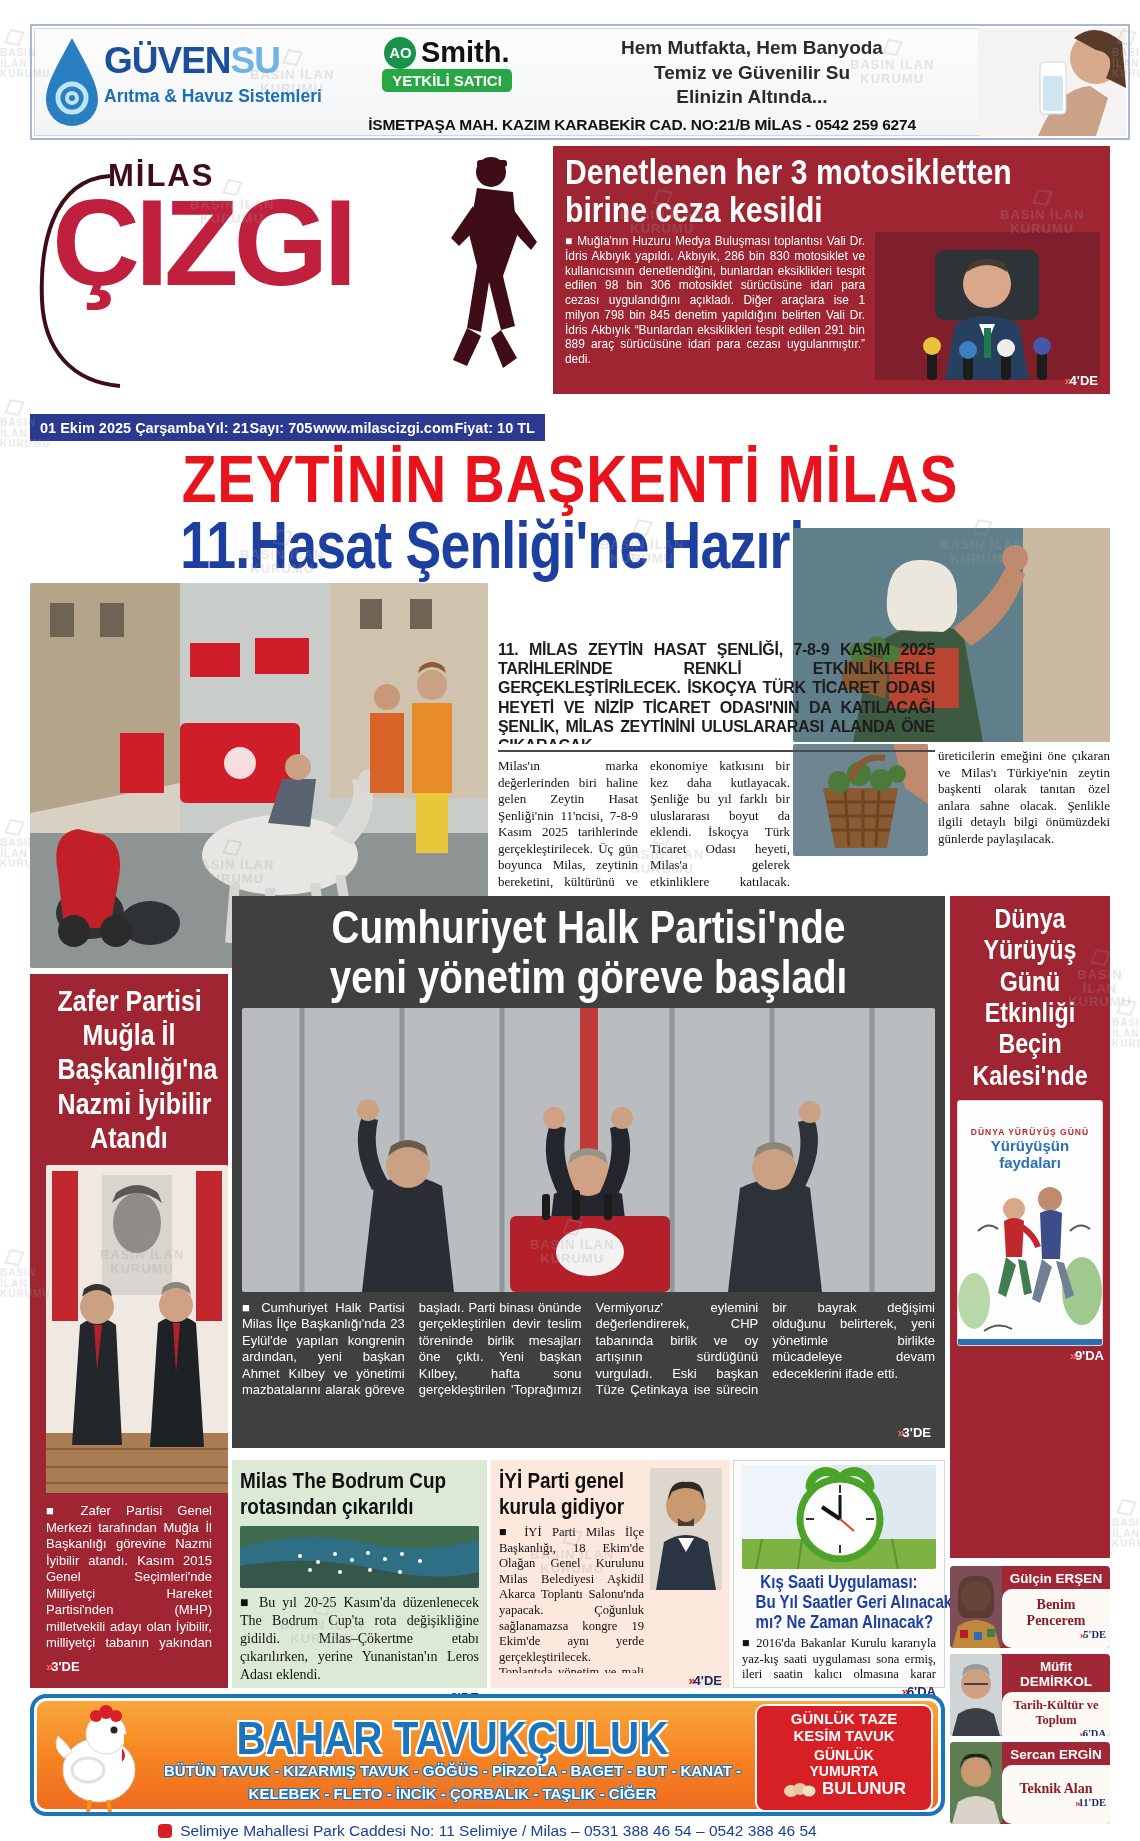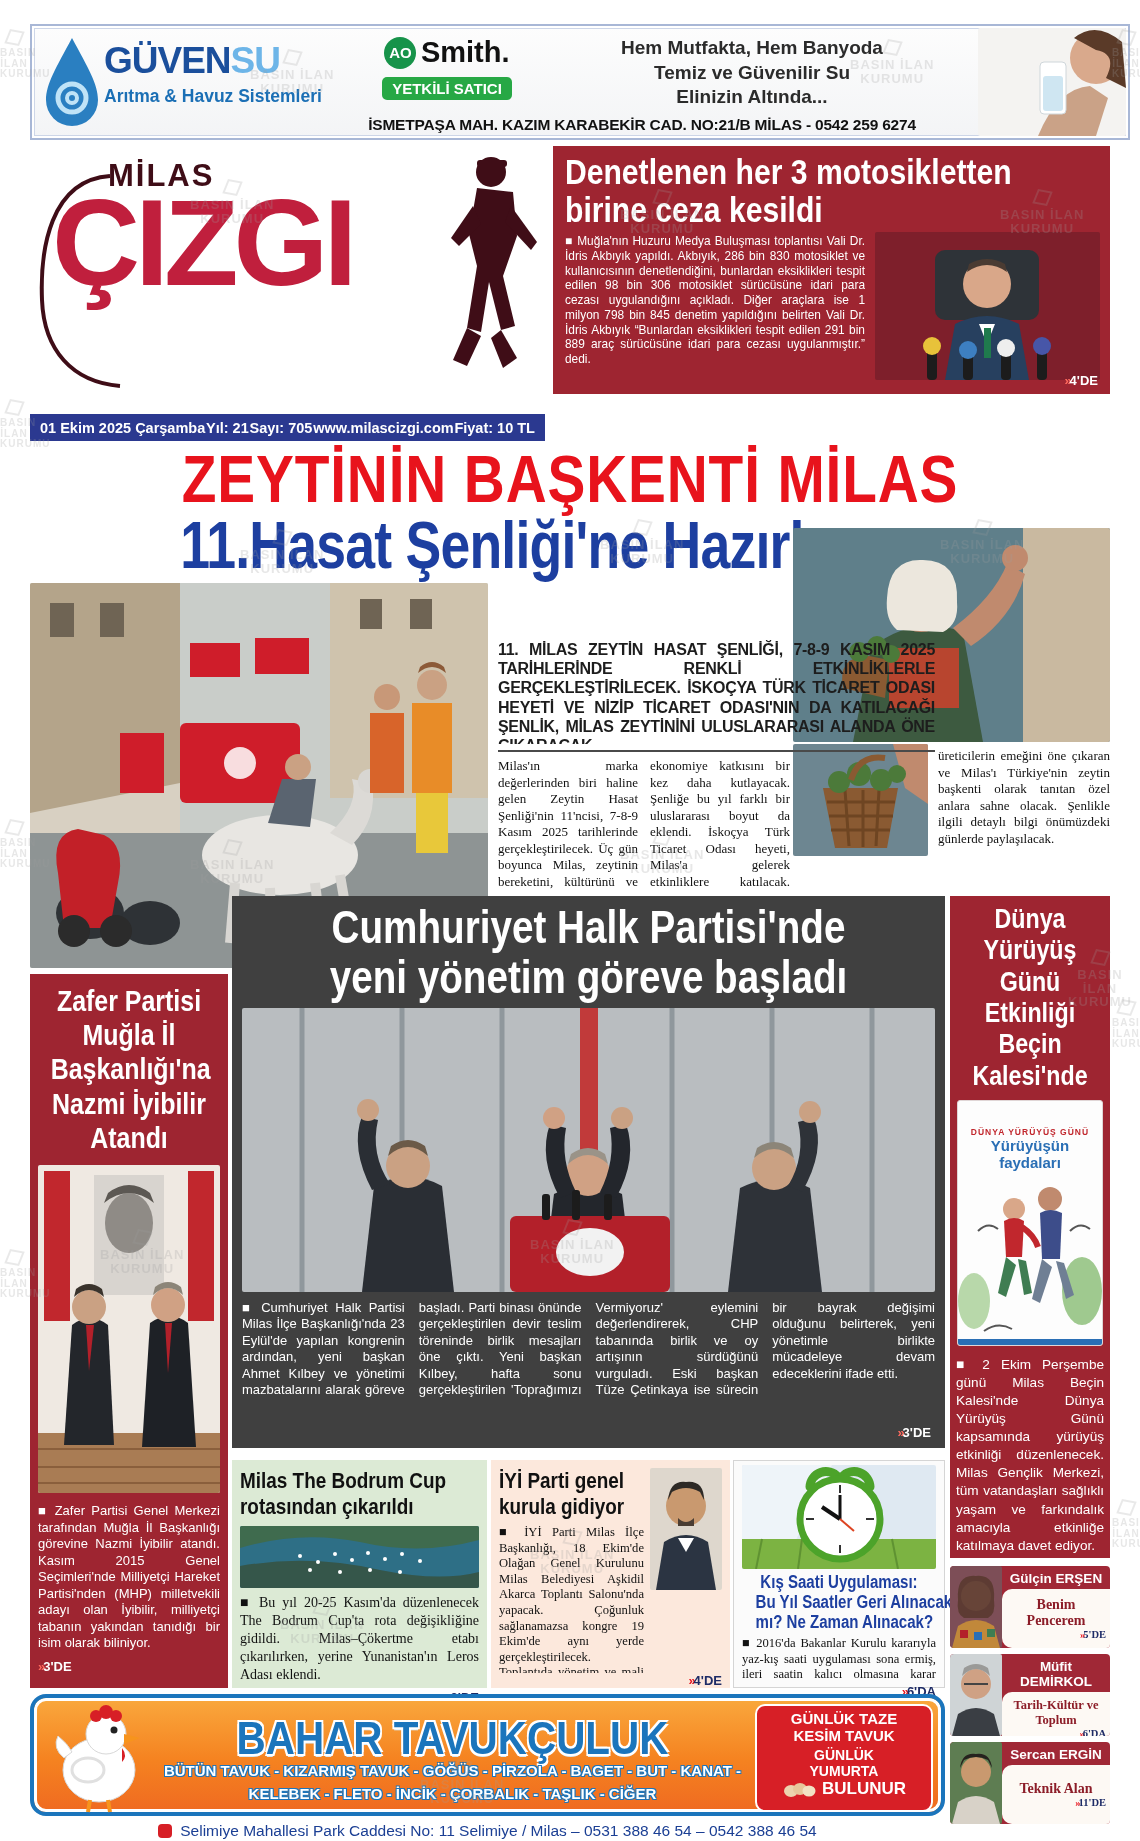--- a/index.html
+++ b/index.html
@@ -53,21 +53,21 @@
     </div>
     <div class="abs" style="left:72px;top:14px">
       <span style="font-size:37px;font-weight:900;color:#1b4f9c;letter-spacing:-1px">GÜVEN</span><span style="font-size:37px;font-weight:700;color:#6db5e8;letter-spacing:-1px">SU</span>
       <div style="font-size:17.5px;font-weight:800;color:#1b6fb5;margin-top:4px">Arıtma &amp; Havuz Sistemleri</div>
     </div>
     <div class="abs" style="left:330px;top:10px;width:170px;text-align:center">
       <div>
         <span style="display:inline-block;width:32px;height:32px;border-radius:50%;background:#17934a;color:#fff;font-weight:900;font-size:15px;line-height:32px;vertical-align:middle">AO</span>
         <span style="font-size:29px;font-weight:900;color:#111;vertical-align:middle">Smith.</span>
       </div>
-      <div class="badge-green" style="margin-top:8px">YETKİLİ SATICI</div>
+      <div class="badge-green" style="">YETKİLİ SATICI</div>
     </div>
     <div class="abs" style="left:520px;top:10px;width:400px;text-align:center;color:#2b2b2b;font-weight:800;font-size:19px;line-height:1.3">
       <div>Hem Mutfakta, Hem Banyoda</div>
       <div>Temiz ve Güvenilir Su</div>
       <div>Elinizin Altında...</div>
     </div>
     <div class="abs" style="left:290px;bottom:4px;width:640px;text-align:center;font-weight:800;font-size:15.5px;color:#111;letter-spacing:-.2px">İSMETPAŞA MAH. KAZIM KARABEKİR CAD. NO:21/B MİLAS - 0542 259 6274</div>
     <div class="abs photo" style="right:2px;top:2px;width:148px;height:108px">
       <svg width="148" height="108" viewBox="0 0 148 108">
         <rect width="148" height="108" fill="#f4f3f1"></rect>
@@ -230,21 +230,21 @@
       <path d="M58 36 Q66 10 92 14" fill="none" stroke="#8a5a32" stroke-width="6"></path>
     </svg>
   </div>
 
   <div class="abs" style="left:498px;top:640px;width:437px;height:112px;border-bottom:2px solid #4a4a4a;padding-bottom:4px">
     <div class="just" style="font-size:16px;font-weight:700;color:#1d1d1d;line-height:1.2;letter-spacing:-.3px;overflow:hidden;height:104px">11. MİLAS ZEYTİN HASAT ŞENLİĞİ, 7-8-9 KASIM 2025 TARİHLERİNDE RENKLİ ETKİNLİKLERLE GERÇEKLEŞTİRİLECEK. İSKOÇYA TÜRK TİCARET ODASI HEYETİ VE NİZİP TİCARET ODASI'NIN DA KATILACAĞI ŞENLİK, MİLAS ZEYTİNİNİ ULUSLARARASI ALANDA ÖNE ÇIKARACAK.</div>
   </div>
   <div class="abs serif just" style="left:498px;top:758px;width:292px;height:137px;column-count:2;column-gap:12px;font-size:13px;line-height:1.27;color:#111;overflow:hidden">Milas'ın marka değerlerinden biri haline gelen Zeytin Hasat Şenliği'nin 11'ncisi, 7-8-9 Kasım 2025 tarihlerinde gerçekleştirilecek. Üç gün boyunca Milas, zeytinin bereketini, kültürünü ve ekonomiye katkısını bir kez daha kutlayacak. Şenliğe bu yıl farklı bir uluslararası boyut da eklendi. İskoçya Türk Ticaret Odası heyeti, Milas'a gelerek etkinliklere katılacak. Ayrıca Nizip Ticaret Odası da davetli olarak şenlikte yerini alacak. Bu katılımlar, Milas zeytininin dünya pazarındaki bilinirliğini artırmaya yönelik önemli bir adım olarak değerlendiriliyor. Milas'ın tarihi sokaklarında, zeytinyağı tadımları, kültürel etkinlikler, paneller ve konserlerle renkli bir program ziyaretçileri bekliyor olacak. Geçmiş yıllarda olduğu gibi bu yıl da şenlik,</div>
   <div class="abs serif just" style="left:938px;top:748px;width:172px;height:108px;font-size:13px;line-height:1.27;color:#111;overflow:hidden">üreticilerin emeğini öne çıkaran ve Milas'ı Türkiye'nin zeytin başkenti olarak tanıtan özel anlara sahne olacak. Şenlikle ilgili detaylı bilgi önümüzdeki günlerde paylaşılacak.</div>
 
-  <div class="abs box-dred" style="left:30px;top:974px;width:198px;height:714px;padding:10px 8px">
+  <div class="abs box-dred" style="left:30px;top:974px;width:198px;height:714px;padding:10px 16px">
     <div style="text-align:center">
       <span class="whl cond" style="font-size:29px;line-height:1.18">Zafer Partisi</span>
       <span class="whl cond" style="font-size:29px;line-height:1.18">Muğla İl</span>
       <span class="whl cond" style="font-size:29px;line-height:1.18">Başkanlığı'na</span>
       <span class="whl cond" style="font-size:29px;line-height:1.18">Nazmi İyibilir</span>
       <span class="whl cond" style="font-size:29px;line-height:1.18">Atandı</span>
     </div>
     <div class="photo" style="width:182px;height:328px;margin:10px auto 0">
       <svg width="182" height="328" viewBox="0 0 182 328">
         <rect width="182" height="328" fill="#efe9e2"></rect>
@@ -361,21 +361,20 @@
             <path d="M98 90 L108 128 L116 124 L106 92 Z" fill="#6f7f94"></path>
           </g>
         <g stroke="#555" stroke-width="2" fill="none">
             <path d="M20 60 Q30 50 40 58"></path>
             <path d="M112 60 Q122 50 132 58"></path>
             <path d="M26 160 Q40 150 54 158"></path>
           </g>
         <rect x="0" y="168" width="146" height="10" fill="#2a6fb5"></rect>
       </svg>
     </div>
-    <div class="colbody just" style="margin-top:10px;height:236px;font-size:13.6px;line-height:1.33">■ 2 Ekim Perşembe günü Milas Beçin Kalesi'nde Dünya Yürüyüş Günü kapsamında yürüyüş etkinliği düzenlenecek. Milas Gençlik Merkezi, tüm vatandaşları sağlıklı yaşam ve farkındalık amacıyla etkinliğe katılmaya davet ediyor.</div>
     <div class="ref ref-dark" style="text-align:right;margin-top:2px"><span class="arr">»</span><span>9'DA</span></div>
   </div>
 
   <div class="abs" style="left:232px;top:1460px;width:255px;height:228px;background:#dcead5;padding:8px 8px">
     <span class="condL" style="font-size:22px;font-weight:900;color:#111">Milas The Bodrum Cup</span>
     <span class="condL" style="font-size:22px;font-weight:900;color:#111">rotasından çıkarıldı</span>
     <div class="photo" style="width:239px;height:62px;margin-top:6px">
       <svg width="239" height="62" viewBox="0 0 239 62">
         <rect width="239" height="62" fill="#2e6f86"></rect>
         <path d="M0 0 L239 0 L239 14 Q180 30 120 16 Q60 4 0 22 Z" fill="#3f6b4e"></path>

